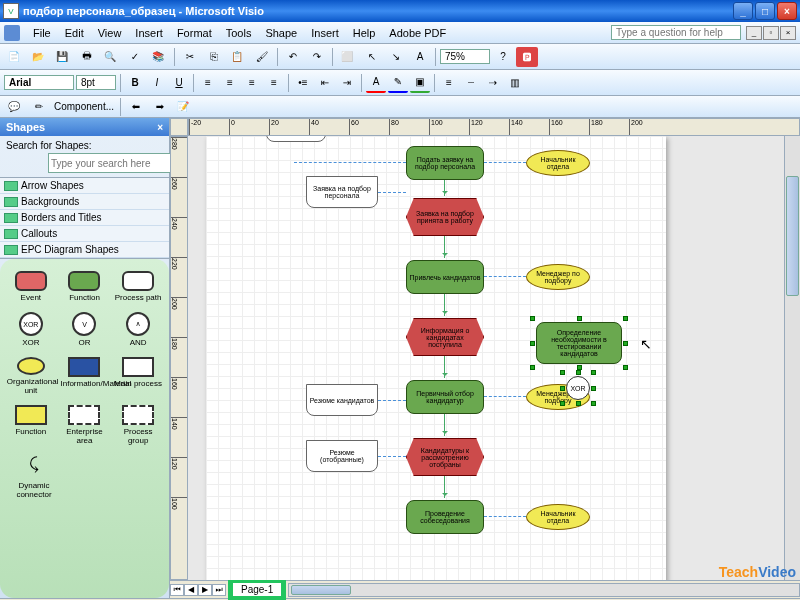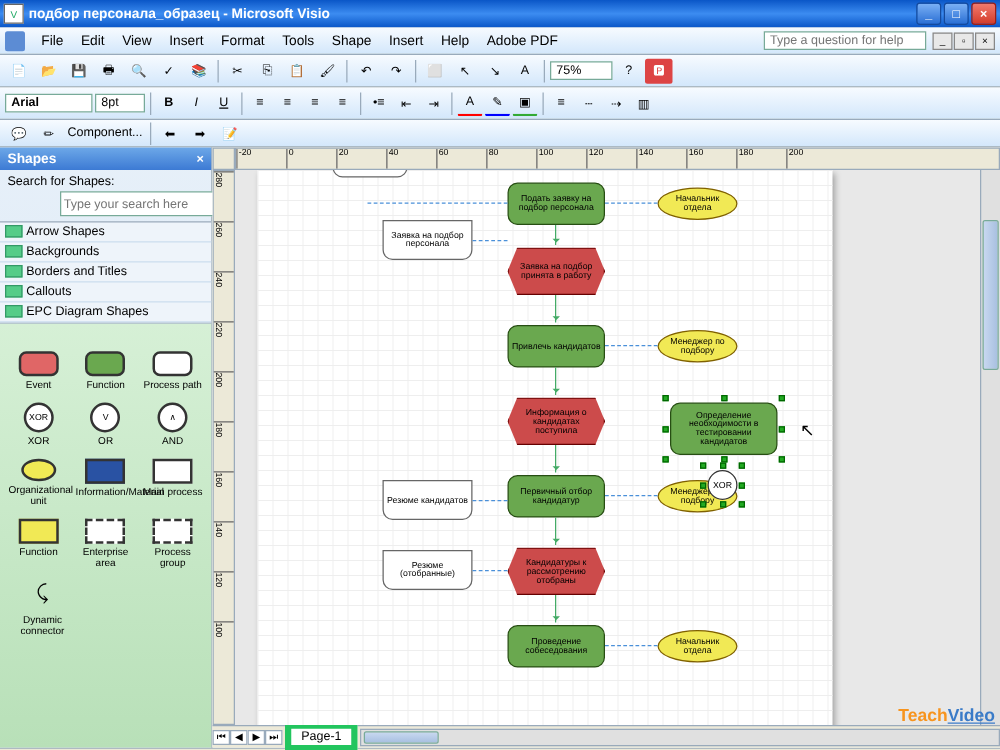--- a/index.html
+++ b/index.html
@@ -26,23 +26,23 @@
 .main { display:flex; height: 480px; }
 .sidebar { width: 170px; background: linear-gradient(#e7f0f9,#d0e2f2); border-right:1px solid #9ab; display:flex; flex-direction:column; }
 .sideh { background: linear-gradient(#6da8e8,#3c7ad4); color:#fff; padding:3px 6px; font-weight:bold; display:flex; justify-content:space-between; align-items:center; }
 .sideh .x { font-size:10px; cursor:default; }
 .srch { padding:4px 6px; font-size:10px; }
 .srch label { display:block; margin-bottom:2px; }
 .srchrow { display:flex; gap:2px;padding-left:42px; }
 .srchrow input { flex:1; border:1px solid #7a9; padding:1px 2px; font-size:10px; }
 .srchrow .go { width:18px; height:16px; background:#3a3; border:1px solid #282; display:flex;align-items:center;justify-content:center;color:#fff;font-size:9px; }
 .stencils { border-top:1px solid #9ab; border-bottom:1px solid #9ab; background:#eef4fa; }
-.stencil { padding:2px 4px; font-size:10px; display:flex; gap:3px; border-bottom:1px solid #cde; }
+.stencil { padding:2px 4px; font-size:10px; display:flex; align-items:center; gap:3px; border-bottom:1px solid #cde; }
 .stencil .sicon { width:14px; height:10px; background:#5c8; border:1px solid #396; }
-.shapes { flex:1; background: linear-gradient(#d6f0d6,#b8e0b8); padding:22px 4px; overflow:hidden; }
+.shapes { flex:1; background: linear-gradient(#d6f0d6,#b8e0b8); padding:12px 4px; overflow:hidden;border-radius:14px; }
 .shrow { display:flex; justify-content:space-around; margin-bottom:10px; }
 .shcell { width:48px; text-align:center; font-size:8px; }
 .shcell .shp { width:32px; height:20px; margin:0 auto 2px; }
 .shp.event { border:2px solid #333; border-radius:6px; background:#e06666; }
 .shp.func { border:2px solid #333; border-radius:6px; background:#6aa84f; }
 .shp.path { border:2px solid #333; border-radius:6px; background:#fff; }
 .shp.xor { border:2px solid #333; border-radius:50%; background:#fff; font-size:7px; display:flex;align-items:center;justify-content:center; width:24px;height:24px; }
 .shp.org { border:2px solid #333; border-radius:50%; background:#f1e955; width:28px;height:18px; }
 .shp.info { border:2px solid #333; background:#2952a3; }
 .shp.main { border:2px solid #333; background:#fff; }
@@ -79,21 +79,21 @@
 .node.xorsel { width:24px; height:24px; border:1px solid #333; border-radius:50%; background:#fff; font-size:7px; }
 .sel { outline: 0; }
 .sel-handles { position:absolute; border:1px dashed transparent; }
 .sel-handles i { position:absolute; width:5px; height:5px; background:#2a2; border:1px solid #060; }
 .arrow { position:absolute; width:0; border-left:1px solid #4a6; }
 .arrow.dn:after { content:''; position:absolute; bottom:-1px; left:-3px; border:3px solid transparent; border-top-color:#4a6; }
 .hline { position:absolute; height:0; border-top:1px dashed #4a90d9; }
 .cursor { position:absolute; font-size:14px; color:#000; }
 .watermark { position:absolute; right:4px; bottom:20px; font-size:14px; font-weight:bold; }
 .watermark .t1 { color:#f7941e; }
-.watermark .t2 { color:#3a7bc8;text-decoration:underline; }
+.watermark .t2 { color:#3a7bc8; }
 </style>
 </head>
 <body>
 
 <div class="titlebar">
   <span class="icon">V</span>
   <span class="title">подбор персонала_образец - Microsoft Visio</span>
   <div class="winbtns">
     <div class="winbtn">_</div>
     <div class="winbtn">□</div>

